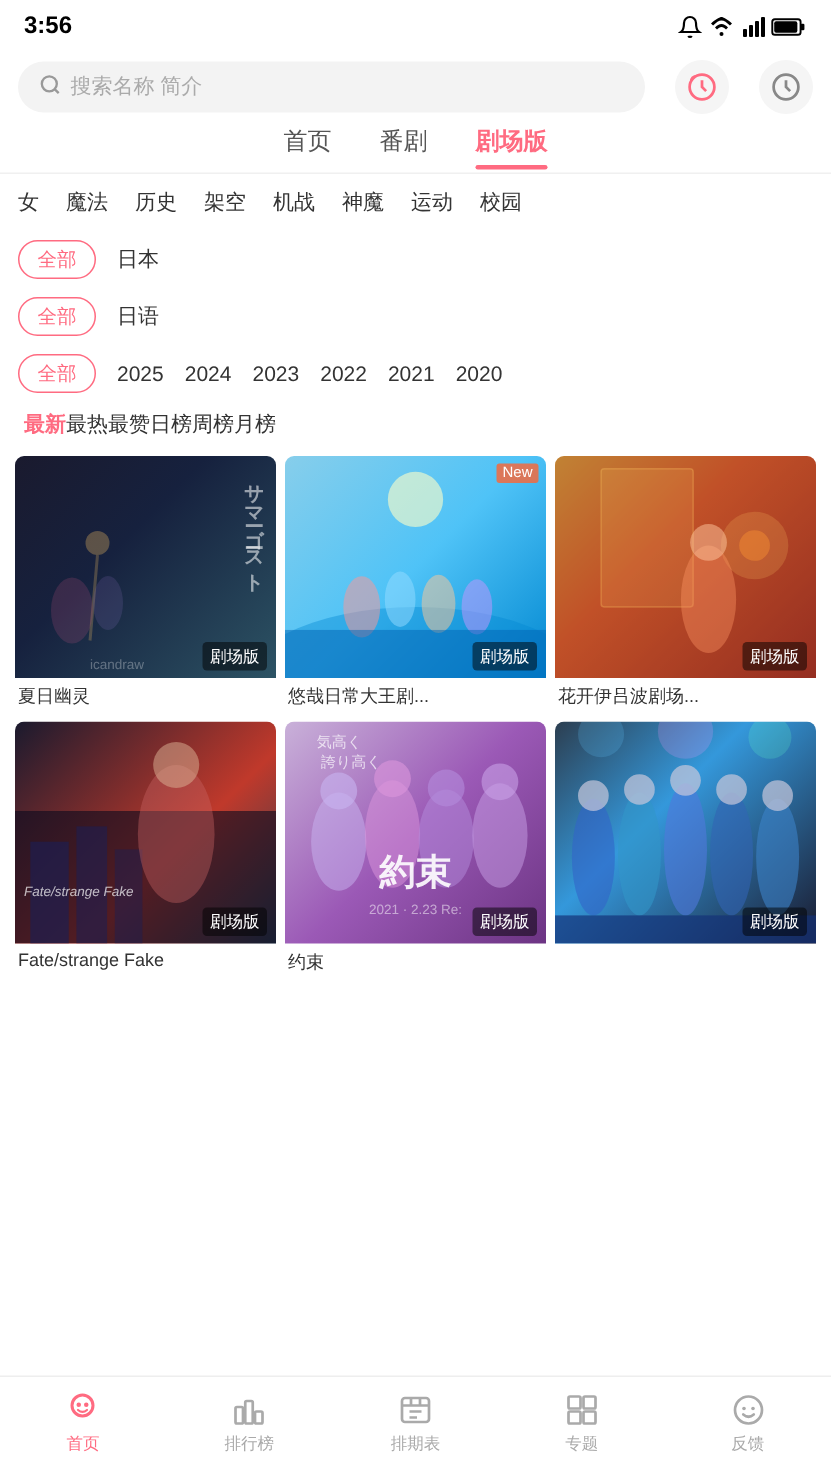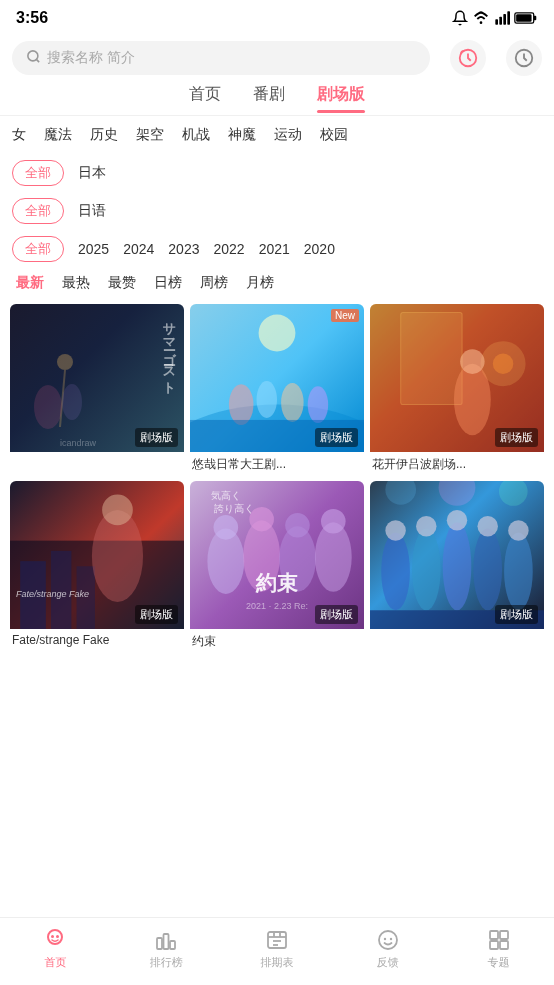--- a/index.html
+++ b/index.html
@@ -127,21 +127,20 @@
       white-space: nowrap;
       flex-shrink: 0;
       cursor: pointer;
     }
 
     
     .sort-row {
       display: flex;
       align-items: center;
       padding: 6px 16px;
-      gap: 18px;
     }
     .sort-btn {
       font-size: 14px;
       color: #333;
       cursor: pointer;
       white-space: nowrap;
     }
     .sort-btn.active {
       color: #ff6b81;
       font-weight: 600;
@@ -359,20 +358,21 @@
 
       <svg style="position:absolute;bottom:20px;left:20px;opacity:0.6" width="60" height="90" viewBox="0 0 60 90">
         <circle cx="35" cy="20" r="8" fill="rgba(255,200,100,0.5)"></circle>
         <line x1="35" y1="28" x2="30" y2="85" stroke="rgba(255,200,100,0.4)" stroke-width="2"></line>
         <ellipse cx="18" cy="65" rx="14" ry="22" fill="rgba(255,100,150,0.25)"></ellipse>
         <ellipse cx="42" cy="60" rx="10" ry="18" fill="rgba(200,150,255,0.2)"></ellipse>
       </svg>
       <div style="position:absolute;bottom:4px;left:6px;color:rgba(255,255,255,0.3);font-size:9px;margin-left:44px;">icandraw</div>
     </div>
     <div class="card-label">剧场版</div>
+    <div class="card-title">夏日幽灵</div>
   </div>
 
   <div class="card">
     <div class="card-inner-art card-grad-2">
 
       <svg style="position:absolute;bottom:0;left:0;width:100%;height:100%" viewBox="0 0 170 148" preserveAspectRatio="xMidYMid slice">
         <ellipse cx="85" cy="160" rx="120" ry="60" fill="rgba(2,136,209,0.4)"></ellipse>
         <circle cx="85" cy="30" r="18" fill="rgba(255,255,200,0.6)"></circle>
 
         <ellipse cx="50" cy="100" rx="12" ry="20" fill="rgba(255,150,150,0.5)"></ellipse>
@@ -434,21 +434,21 @@
         <circle cx="70" cy="39" r="12" fill="rgba(220,150,220,0.6)"></circle>
         <ellipse cx="105" cy="78" rx="18" ry="32" fill="rgba(180,140,220,0.5)"></ellipse>
         <circle cx="105" cy="45" r="12" fill="rgba(180,140,220,0.6)"></circle>
         <ellipse cx="140" cy="76" rx="18" ry="34" fill="rgba(200,160,230,0.5)"></ellipse>
         <circle cx="140" cy="41" r="12" fill="rgba(200,160,230,0.6)"></circle>
       </svg>
       <div style="position:absolute;top:8px;left:8px;color:rgba(255,255,255,0.7);font-size:11px;line-height:1.3;text-align:center;">
         <div style="font-size:10px;">気高く</div>
         <div style="font-size:10px;margin-left:16px;">誇り高く</div>
       </div>
-      <div style="position:absolute;bottom:32px;left:50%;transform:translateX(-50%);color:rgba(255,255,255,0.9);font-size:21px;font-weight:bold;white-space:nowrap;font-family:Liberation Serif, serif;">約束</div>
+      <div style="position:absolute;bottom:32px;left:50%;transform:translateX(-50%);color:rgba(255,255,255,0.9);font-size:24px;font-weight:bold;white-space:nowrap;font-family:Liberation Serif, serif;">約束</div>
       <div style="position:absolute;bottom:18px;left:50%;transform:translateX(-50%);color:rgba(255,255,255,0.5);font-size:9px;white-space:nowrap;">2021 · 2.23 Re:</div>
     </div>
     <div class="card-label">剧场版</div>
     <div class="card-title">约束</div>
   </div>
 
   <div class="card">
     <div class="card-inner-art card-grad-6">
       <svg style="position:absolute;bottom:0;left:0;width:100%;height:100%" viewBox="0 0 170 148" preserveAspectRatio="xMidYMid slice">
 
@@ -505,31 +505,31 @@
       <line x1="9" y1="4" x2="9" y2="9"></line>
       <line x1="15" y1="4" x2="15" y2="9"></line>
       <line x1="8" y1="13" x2="16" y2="13"></line>
       <line x1="8" y1="17" x2="13" y2="17"></line>
     </svg>
     <span class="nav-item-label">排期表</span>
   </div>
 
   <div class="nav-item">
     <svg width="24" height="24" viewBox="0 0 24 24" fill="none" stroke="#aaa" stroke-width="1.8">
+      <rect x="3" y="3" width="8" height="8" rx="1"></rect>
+      <rect x="13" y="3" width="8" height="8" rx="1"></rect>
+      <rect x="3" y="13" width="8" height="8" rx="1"></rect>
+      <rect x="13" y="13" width="8" height="8" rx="1"></rect>
+    </svg>
+    <span class="nav-item-label">专题</span>
+  </div>
+
+  <div class="nav-item">
+    <svg width="24" height="24" viewBox="0 0 24 24" fill="none" stroke="#aaa" stroke-width="1.8">
       <circle cx="12" cy="12" r="9"></circle>
       <circle cx="9" cy="11" r="1.2" fill="#aaa" stroke="none"></circle>
       <circle cx="15" cy="11" r="1.2" fill="#aaa" stroke="none"></circle>
       <path d="M8.5 15 Q12 18 15.5 15" stroke-linecap="round"></path>
     </svg>
     <span class="nav-item-label">反馈</span>
   </div>
 
-  <div class="nav-item">
-    <svg width="24" height="24" viewBox="0 0 24 24" fill="none" stroke="#aaa" stroke-width="1.8">
-      <rect x="3" y="3" width="8" height="8" rx="1"></rect>
-      <rect x="13" y="3" width="8" height="8" rx="1"></rect>
-      <rect x="3" y="13" width="8" height="8" rx="1"></rect>
-      <rect x="13" y="13" width="8" height="8" rx="1"></rect>
-    </svg>
-    <span class="nav-item-label">专题</span>
-  </div>
-
 </div>
 
 </body></html>

